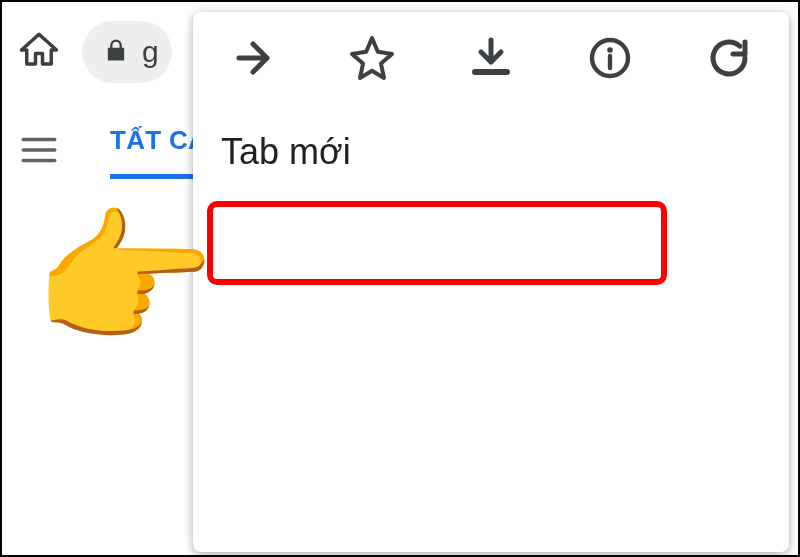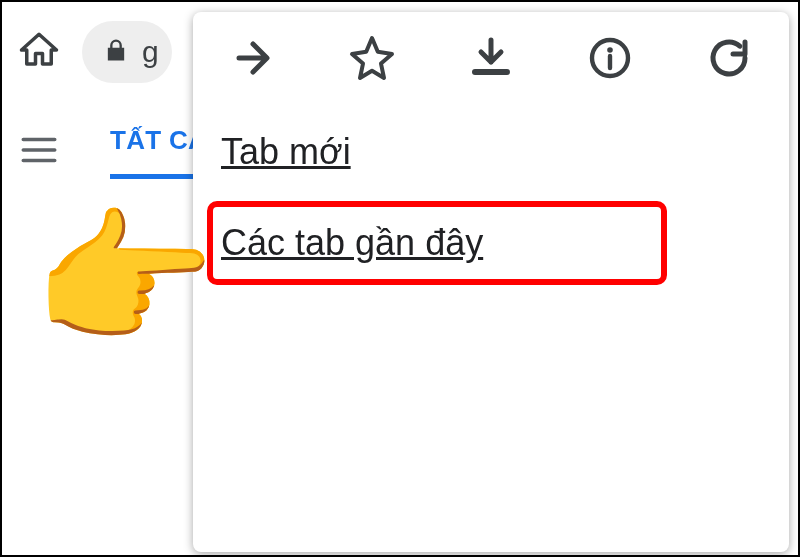--- a/index.html
+++ b/index.html
@@ -71,21 +71,20 @@
       justify-content: space-around;
       height: 88px;
     }
     .menu-list { padding: 2px 0; }
     .menu-item {
       font-size: 36px;
       color: #202124;
       padding: 24px 28px;
       line-height: 1.2;
       white-space: nowrap;
-      text-decoration: underline;
     }
     .highlight-box {
       position: absolute;
       border: 6px solid #ff0000;
       border-radius: 10px;
       pointer-events: none;
     }
 
     
     .pointer-emoji {
@@ -159,19 +158,18 @@
     <span class="ico-hit">
       <svg class="ico-lg" viewBox="0 0 24 24">
           <path d="M20 12a8 8 0 1 1-2.6-5.9" fill="none" stroke="#3c4043" stroke-width="2.5" stroke-linecap="round"></path>
           <path d="M20 4v6h-6" fill="none" stroke="#3c4043" stroke-width="2.5" stroke-linecap="round" stroke-linejoin="round"></path>
         </svg>
     </span>
   </div>
 
   <div class="menu-list">
     <div class="menu-item">Tab mới</div>
-    <div class="menu-item">Các tab gần đây</div>
   </div>
 
   <div class="highlight-box" style="left:14px; top:189px; width:460px; height:84px;"></div>
 </div>
 
 <span class="pointer-emoji">👉</span>
 
 </body></html>

